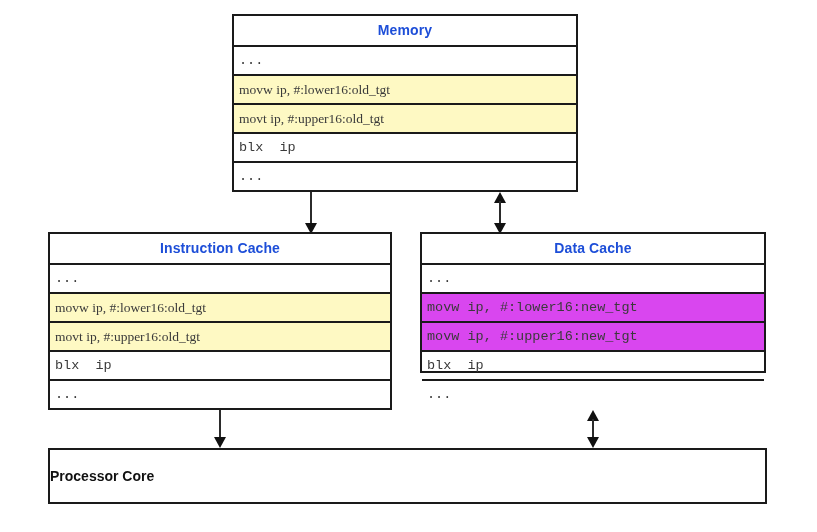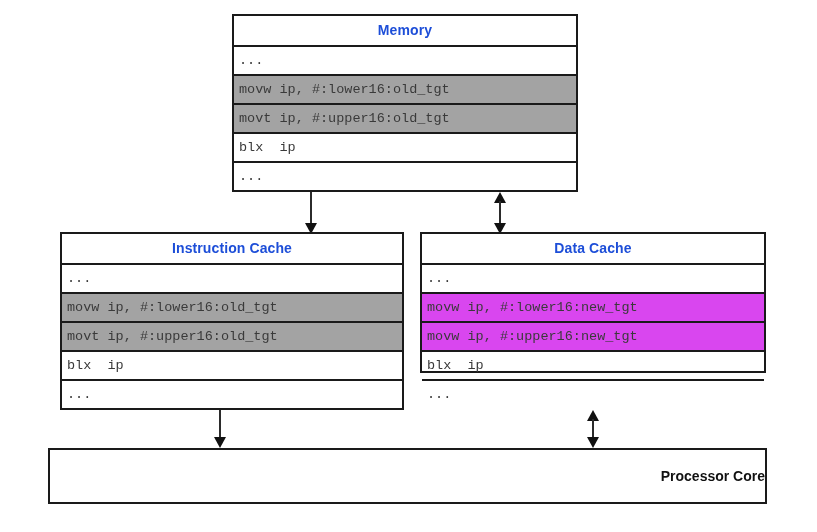--- a/index.html
+++ b/index.html
@@ -36,30 +36,30 @@
     border-bottom:2px solid #1a1a1a;
     box-sizing:border-box;
     font-family:"Liberation Mono","DejaVu Sans Mono",monospace;
     font-size:13.5px;
     color:#3a3a3a;
     padding-left:5px;
     white-space:pre;
     overflow:hidden;
   }
   .row:last-child{border-bottom:none;}
-  .row.hl-pink{background:#a3a3a3;}
+  .row.hl-pink{background:#fef9c3;font-family:Liberation Serif, serif;}
   .row.hl-green{background:#d946ef;}
 
   
   .plain-box{
     position:absolute;
     border:2px solid #1a1a1a;
     background:#ffffff;
     box-sizing:border-box;
-    display:flex;align-items:center;justify-content:flex-end;
+    display:flex;align-items:center;justify-content:flex-start;
     font-weight:bold;font-size:14px;color:#111111;
   }
 
   
   .arrow{position:absolute;}
   .arrow .shaft{
     position:absolute;left:50%;transform:translateX(-50%);
     width:2px;background:#2b2b2b;
   }
   .arrow .head-down{
@@ -95,21 +95,21 @@
     <div class="shaft" style="top:0;height:33px;"></div>
     <div class="head-down" style="top:31px;"></div>
   </div>
 
   <div class="arrow" style="left:494px;top:192px;width:12px;height:42px;">
     <div class="head-up" style="top:0;"></div>
     <div class="shaft" style="top:9px;height:24px;"></div>
     <div class="head-down" style="top:31px;"></div>
   </div>
 
-  <div class="box" style="left:60px;top:232px;width:344px;height:178px;">
+  <div class="box" style="left:48px;top:232px;width:344px;height:178px;">
     <div class="box-title">Instruction Cache</div>
     <div class="row">...</div>
     <div class="row hl-pink">movw ip, #:lower16:old_tgt</div>
     <div class="row hl-pink">movt ip, #:upper16:old_tgt</div>
     <div class="row">blx  ip</div>
     <div class="row">...</div>
   </div>
 
   <div class="box" style="left:420px;top:232px;width:346px;height:141px;">
     <div class="box-title">Data Cache</div>

